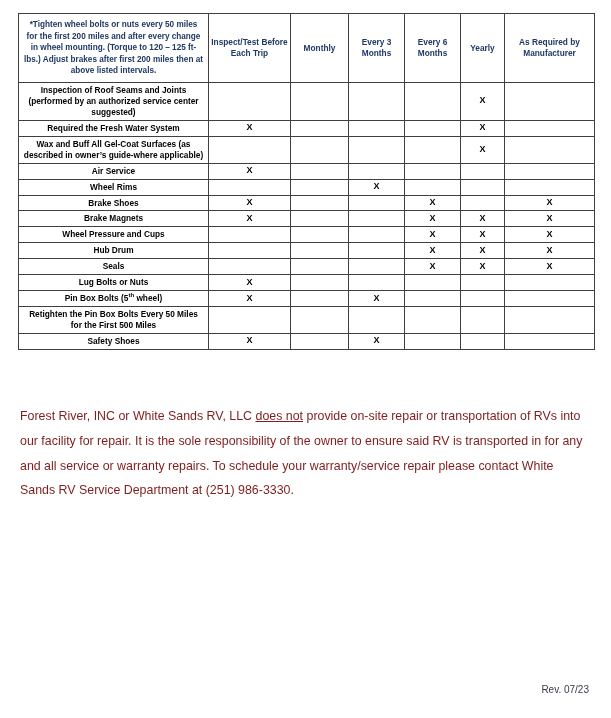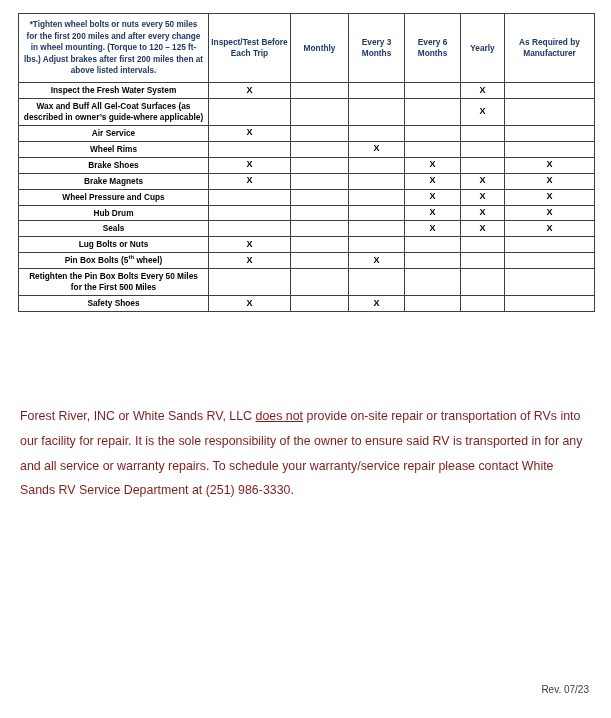--- a/index.html
+++ b/index.html
@@ -135,21 +135,30 @@
           <th>Inspect/Test Before Each Trip</th>
           <th>Monthly</th>
           <th>Every 3 Months</th>
           <th>Every 6 Months</th>
           <th>Yearly</th>
           <th>As Required by Manufacturer</th>
         </tr>
       </thead>
       <tbody id="sched-body">
           <tr>
-            <td class="task">Inspect the Fresh Water System</td>
+            <td class="task">Inspection of Roof Seams and Joints (performed by an authorized service center suggested)</td>
+            <td class="mark"></td>
+            <td class="mark"></td>
+            <td class="mark"></td>
+            <td class="mark"></td>
+            <td class="mark">X</td>
+            <td class="mark"></td>
+          </tr>
+          <tr>
+            <td class="task">Required the Fresh Water System</td>
             <td class="mark">X</td>
             <td class="mark"></td>
             <td class="mark"></td>
             <td class="mark"></td>
             <td class="mark">X</td>
             <td class="mark"></td>
           </tr>
           <tr>
             <td class="task">Wax and Buff All Gel-Coat Surfaces (as described in owner’s guide-where applicable)</td>
             <td class="mark"></td>

